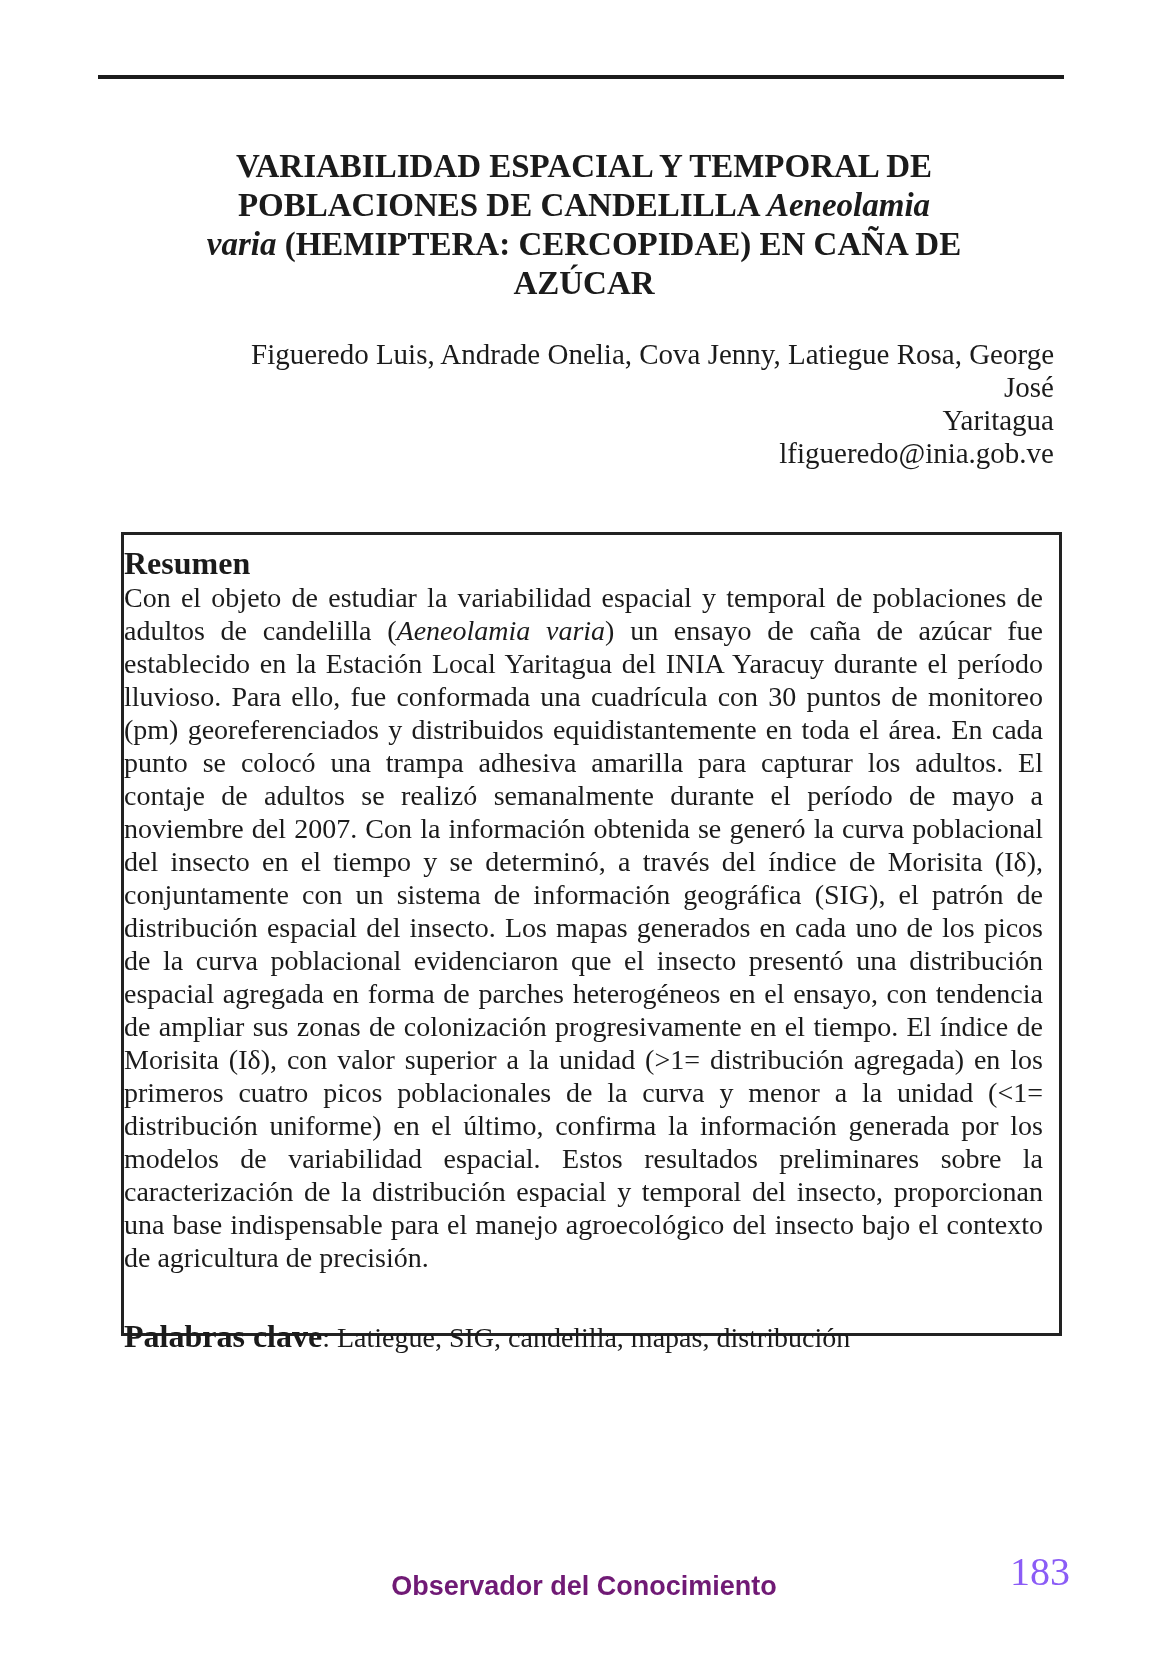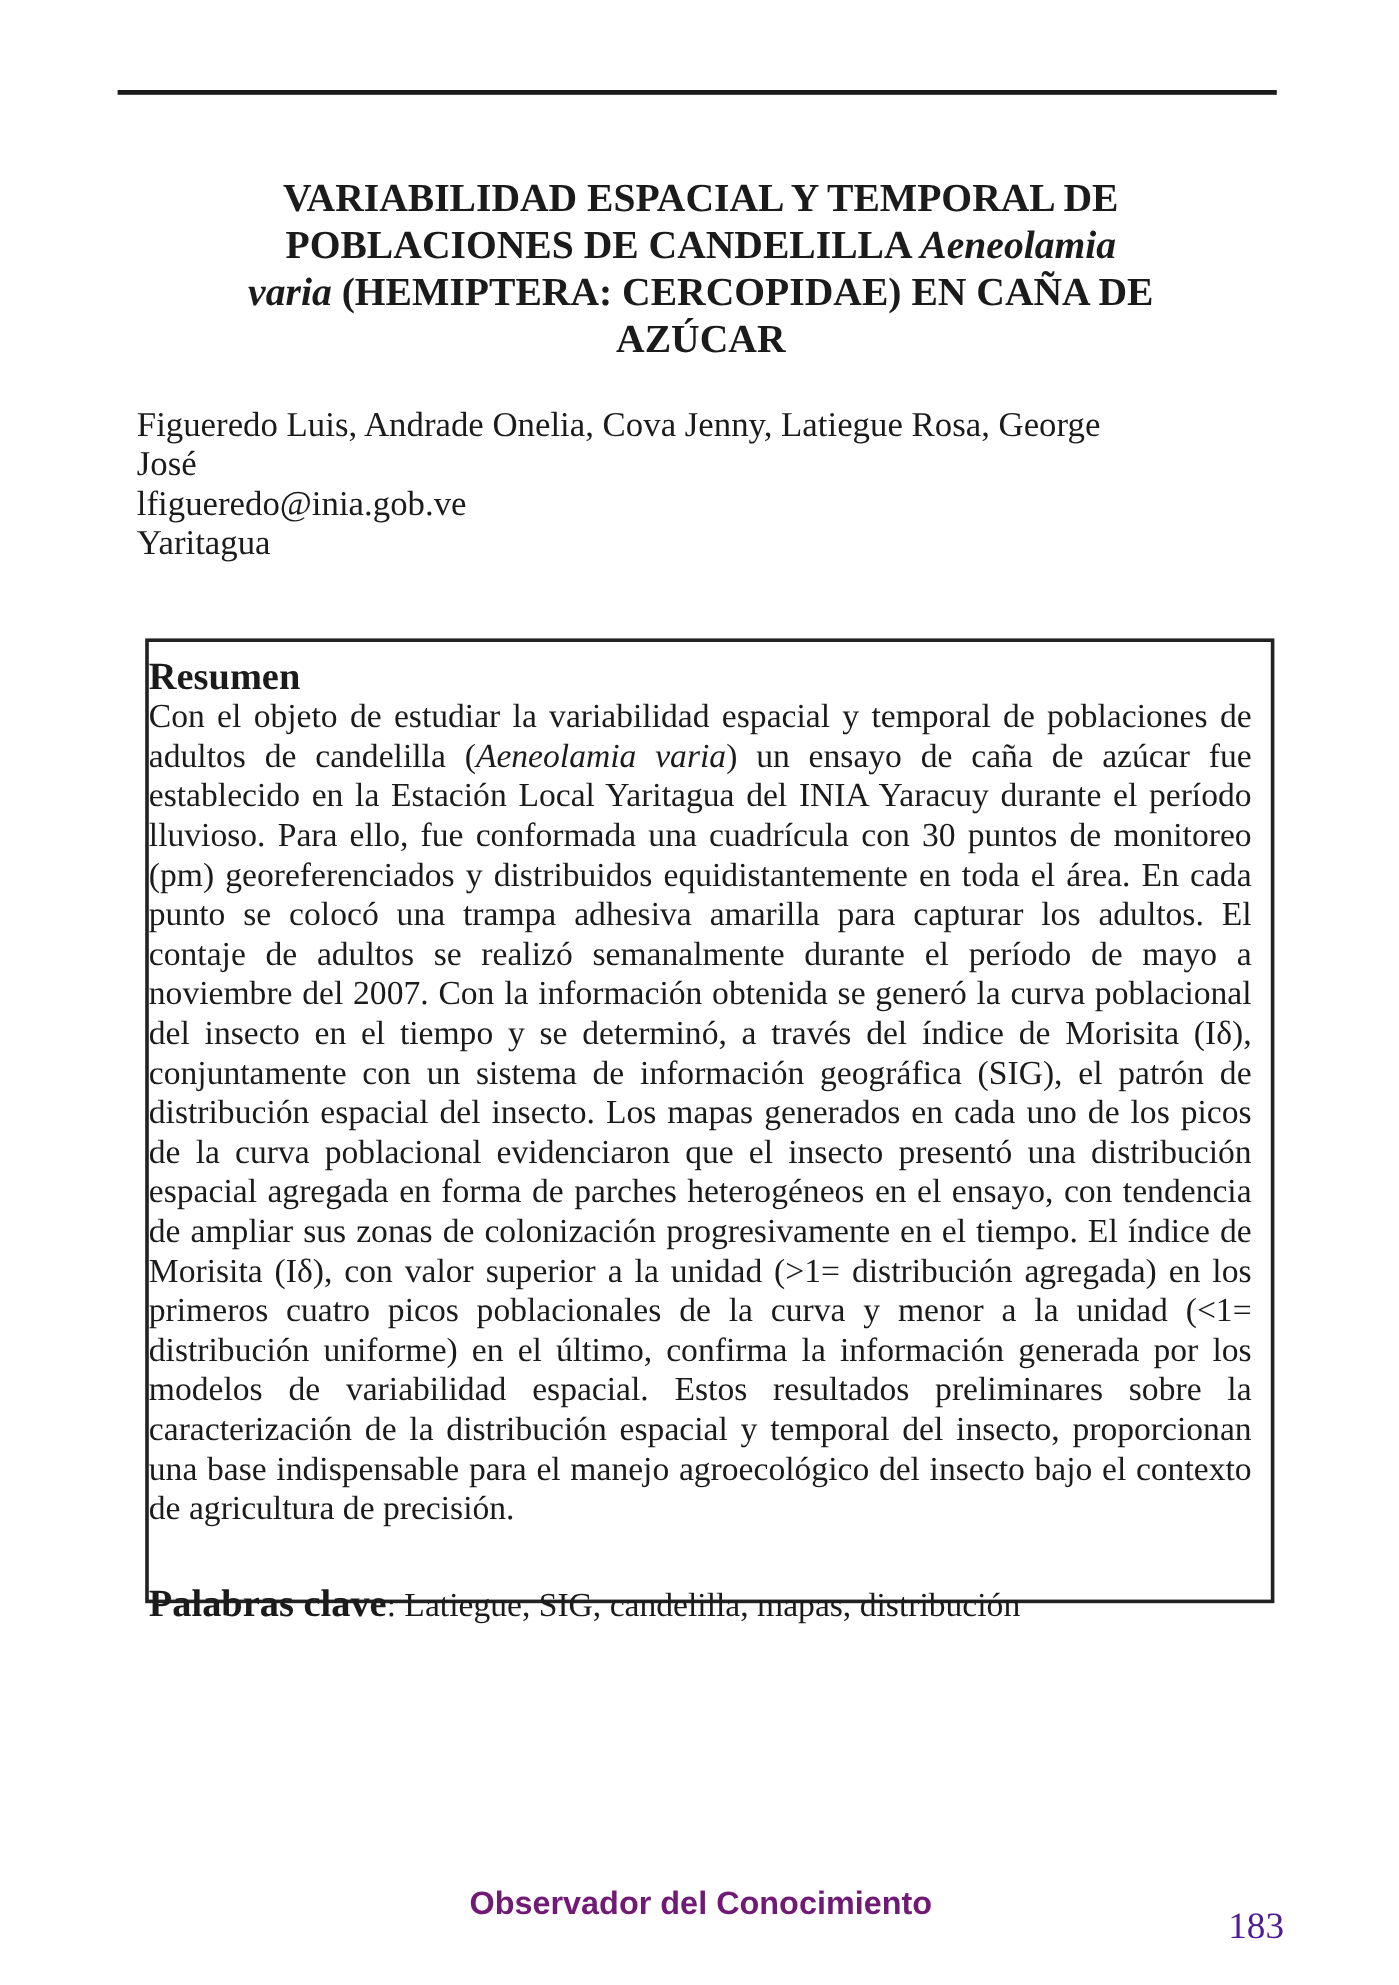--- a/index.html
+++ b/index.html
@@ -29,21 +29,21 @@
     font-weight: bold;
     font-size: 33px;
     line-height: 39px;
     letter-spacing: 0px;
   }
   .authors-block {
     position: absolute;
     left: 114px;
     top: 338px;
     width: 940px;
-    text-align: left;
+    text-align: right;
     font-size: 29px;
     line-height: 33px;
   }
   .abstract-box {
     position: absolute;
     left: 121px;
     top: 532px;
     width: 941px;
     height: 804px;
     box-sizing: border-box;
@@ -78,46 +78,46 @@
     width: 940px;
     text-align: center;
     font-family: "Liberation Sans", sans-serif;
     font-weight: bold;
     font-size: 27px;
     color: #701a75;
   }
   .page-number {
     position: absolute;
     left: 990px;
-    top: 1587px;
+    top: 1548px;
     width: 80px;
     text-align: right;
-    font-size: 31px;
-    color: #4c1d95;
+    font-size: 40px;
+    color: #8b5cf6;
   }
 </style>
 </head>
 <body>
 
 <div class="page">
 
   <div class="top-rule"></div>
 
   <div class="title-block">
       <div><span>VARIABILIDAD ESPACIAL Y TEMPORAL DE</span></div>
       <div><span>POBLACIONES DE CANDELILLA </span><span class="i">Aeneolamia</span></div>
       <div><span class="i">varia</span><span> (HEMIPTERA: CERCOPIDAE) EN CAÑA DE</span></div>
       <div><span>AZÚCAR</span></div>
     </div>
 
   <div class="authors-block">
       <div>Figueredo Luis, Andrade Onelia, Cova Jenny, Latiegue Rosa, George</div>
       <div>José</div>
+      <div>Yaritagua</div>
       <div>lfigueredo@inia.gob.ve</div>
-      <div>Yaritagua</div>
     </div>
 
   <div class="abstract-box">
     <div class="abstract-heading">Resumen</div>
     <div class="abstract-paragraph"><span>Con el objeto de estudiar la variabilidad espacial y temporal de poblaciones de adultos de candelilla (</span><span class="i">Aeneolamia varia</span><span>) un ensayo de caña de azúcar fue establecido en la Estación Local Yaritagua del INIA Yaracuy durante el período lluvioso. Para ello, fue conformada una cuadrícula con 30 puntos de monitoreo (pm) georeferenciados y distribuidos equidistantemente en toda el área. En cada punto se colocó una trampa adhesiva amarilla para capturar los adultos. El contaje de adultos se realizó semanalmente durante el período de mayo a noviembre del 2007. Con la información obtenida se generó la curva poblacional del insecto en el tiempo y se determinó, a través del índice de Morisita (Iδ), conjuntamente con un sistema de información geográfica (SIG), el patrón de distribución espacial del insecto. Los mapas generados en cada uno de los picos de la curva poblacional evidenciaron que el insecto presentó una distribución espacial agregada en forma de parches heterogéneos en el ensayo, con tendencia de ampliar sus zonas de colonización progresivamente en el tiempo. El índice de Morisita (Iδ), con valor superior a la unidad (&gt;1= distribución agregada) en los primeros cuatro picos poblacionales de la curva y menor a la unidad (&lt;1= distribución uniforme) en el último, confirma la información generada por los modelos de variabilidad espacial. Estos resultados preliminares sobre la caracterización de la distribución espacial y temporal del insecto, proporcionan una base indispensable para el manejo agroecológico del insecto bajo el contexto de agricultura de precisión.</span></div>
     <div class="keywords-row">
       <span class="keywords-label">Palabras clave</span><span>: Latiegue, SIG, candelilla, mapas, distribución</span>
     </div>
   </div>
 

